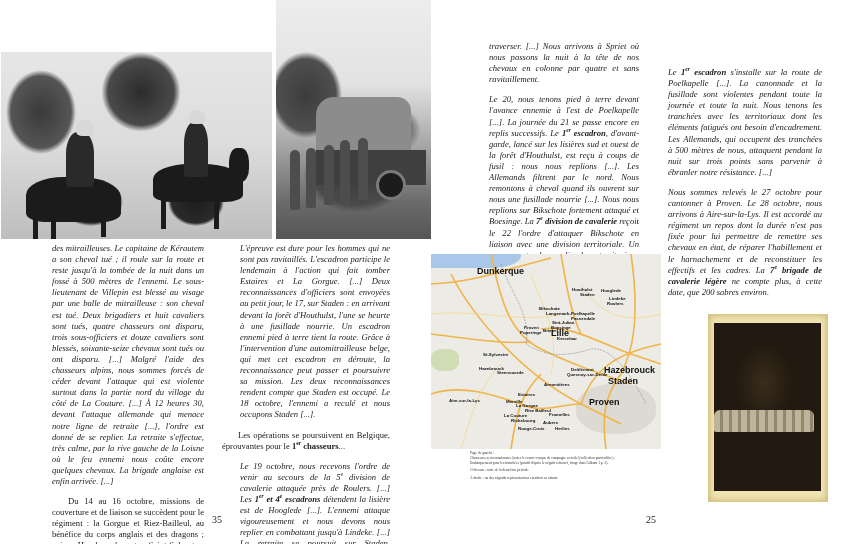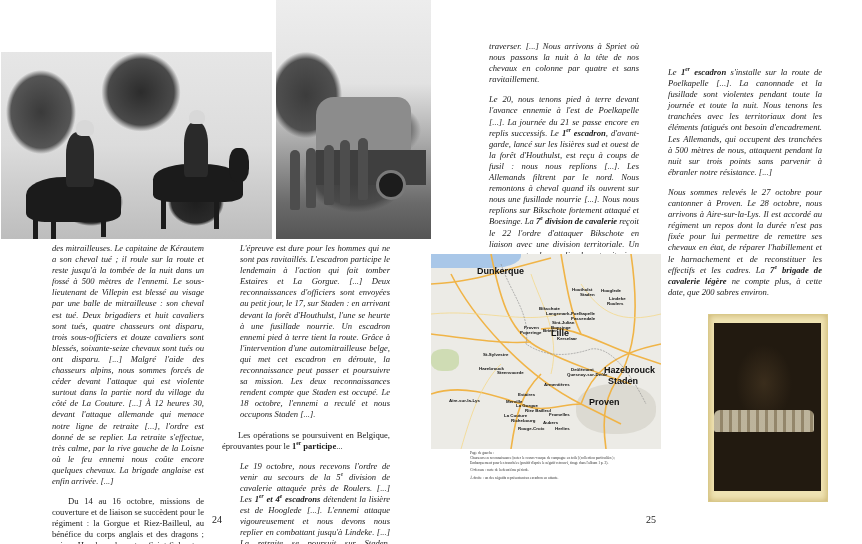--- a/index.html
+++ b/index.html
@@ -103,26 +103,26 @@
 
   <div class="col" style="left:52px;top:243px;width:152px;">
     <p class="quote">des mitrailleuses. Le capitaine de Kérautem a son cheval tué ; il roule sur la route et reste jusqu'à la tombée de la nuit dans un fossé à 500 mètres de l'ennemi. Le sous-lieutenant de Villepin est blessé au visage par une balle de mitrailleuse : son cheval est tué. Deux brigadiers et huit cavaliers sont tués, quatre chasseurs ont disparu, trois sous-officiers et douze cavaliers sont blessés, soixante-seize chevaux sont tués ou ont disparu. [...] Malgré l'aide des chasseurs alpins, nous sommes forcés de céder devant l'attaque qui est violente surtout dans la partie nord du village du côté de La Couture. [...] À 12 heures 30, devant l'attaque allemande qui menace notre ligne de retraite [...], l'ordre est donné de se replier. La retraite s'effectue, très calme, par la rive gauche de la Loisne où le feu ennemi nous coûte encore quelques chevaux. La brigade anglaise est enfin arrivée. [...]</p>
     <div class="gap"></div>
     <p class="indent">Du 14 au 16 octobre, missions de couverture et de liaison se succèdent pour le régiment : la Gorgue et Riez-Bailleul, au bénéfice du corps anglais et des dragons ; puis Hazebrouck et Saint-Sylvestre-Cappel... C'est ensuite le passage en Belgique : Poperinge, Boesinge et Ypres, et enfin Staden :</p>
   </div>
 
   <div class="col" style="left:240px;top:243px;width:150px;">
     <p class="quote">L'épreuve est dure pour les hommes qui ne sont pas ravitaillés. L'escadron participe le lendemain à l'action qui fait tomber Estaires et La Gorgue. [...] Deux reconnaissances d'officiers sont envoyées au petit jour, le 17, sur Staden : en arrivant devant la forêt d'Houthulst, l'une se heurte à une fusillade nourrie. Un escadron ennemi pied à terre tient la route. Grâce à l'intervention d'une automitrailleuse belge, qui met cet escadron en déroute, la reconnaissance peut passer et poursuivre sa mission. Les deux reconnaissances rendent compte que Staden est occupé. Le 18 octobre, l'ennemi a reculé et nous occupons Staden [...].</p>
     <div class="gap"></div>
-    <p class="indent" style="margin-left:-18px;"><span>Les opérations se poursuivent en Belgique, éprouvantes pour le </span><span class="b"><span>1</span><sup>er</sup><span> participe</span></span><span>...</span></p>
+    <p class="indent" style="margin-left:-18px;"><span>Les opérations se poursuivent en Belgique, éprouvantes pour le </span><span class="b"><span>1</span><sup>er</sup><span> chasseurs</span></span><span>...</span></p>
     <div class="gap"></div>
     <p class="quote"><span>Le 19 octobre, nous recevons l'ordre de venir au secours de la 5</span><sup>e</sup><span> division de cavalerie attaquée près de Roulers. [...] Les </span><span class="b"><span>1</span><sup>er</sup><span> et 4</span><sup>e</sup><span> escadrons</span></span><span> détendent la lisière est de Hooglede [...]. L'ennemi attaque vigoureusement et nous devons nous replier en combattant jusqu'à Lindeke. [...] La retraite se poursuit sur Staden, encombré de convois et que nous mettons une heure et demie à</span></p>
   </div>
 
-  <div class="page-num" style="left:212px;">24</div>
+  <div class="page-num" style="left:212px;">35</div>
 </div>
 
 <div class="page page-right">
 
   <div class="col" style="left:58px;top:41px;width:150px;">
     <p class="quote">traverser. [...] Nous arrivons à Spriet où nous passons la nuit à la tête de nos chevaux en colonne par quatre et sans ravitaillement.</p>
     <div class="gap"></div>
     <p class="quote"><span>Le 20, nous tenons pied à terre devant l'avance ennemie à l'est de Poelkapelle [...]. La journée du 21 se passe encore en replis successifs. Le </span><span class="b"><span>1</span><sup>er</sup><span> escadron</span></span><span>, d'avant-garde, lancé sur les lisières sud et ouest de la forêt d'Houthulst, est reçu à coups de fusil : nous nous replions [...]. Les Allemands filtrent par le nord. Nous remontons à cheval quand ils ouvrent sur nous une fusillade nourrie [...]. Nous nous replions sur Bikschote fortement attaqué et Boesinge. La </span><span class="b"><span>7</span><sup>e</sup><span> division de cavalerie</span></span><span> reçoit le 22 l'ordre d'attaquer Bikschote en liaison avec une division territoriale. Un mouvement de repli des territoriaux entraîne celui de toute la ligne, et ce sont des Highlanders, qui, en 2</span><sup>e</sup><span> ligne, avaient pu se creuser des trous de tirailleurs, qui arrêtent l'ennemi [...].</span></p>
   </div>
 

